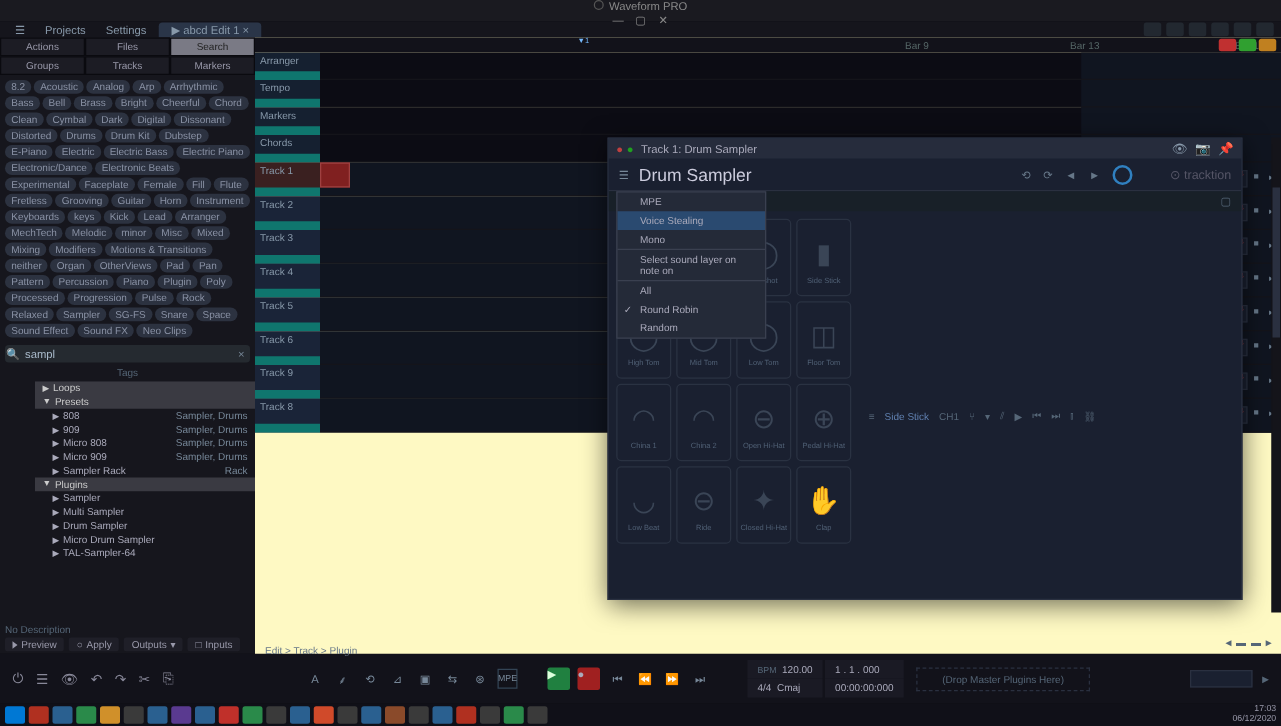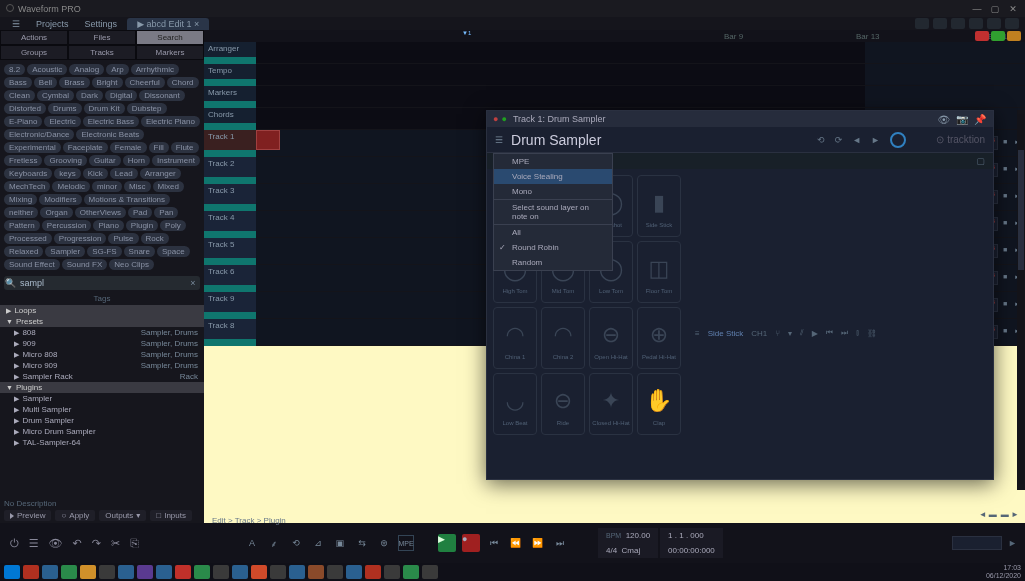--- a/index.html
+++ b/index.html
@@ -1,37 +1,37 @@
 <!DOCTYPE html>
 <html><head>
 <meta charset="utf-8">
 <style>
 * { margin: 0; padding: 0; box-sizing: border-box; font-family: "Segoe UI", Arial, sans-serif; }
 body { background: #0a0a0f; color: #aab; width: 1025px; height: 581px; overflow: hidden; font-size: 9px; }
-.titlebar { height: 17px; background: #1a1a20; display: flex; align-items: center; padding: 0 6px; color: #888; justify-content: space-between; }
+.titlebar { height: 17px; background: #1a1a20; display: flex; align-items: center; padding: 0 6px; color: #888; justify-content: space-between; flex-direction: column; }
 .titlebar .win { display: flex; gap: 6px; }
 .titlebar .win span { width: 12px; height: 12px; display: flex; align-items: center; justify-content: center; }
 .toolbar { height: 13px; background: #15151c; display: flex; align-items: center; gap: 4px; padding: 0 6px; color: #89a; font-size: 9px; }
 .toolbar .tbtn { padding: 0 6px; }
 .toolbar .tab { background: #2a3548; padding: 1px 10px; border-radius: 3px 3px 0 0; }
 .toolbar .right-icons { margin-left: auto; display: flex; gap: 4px; }
 .toolbar .right-icons span { width: 14px; height: 11px; background: #222830; border-radius: 2px; }
 
 .main { display: flex; height: 493px; }
 .left-panel { width: 204px; background: #16161d; display: flex; flex-direction: column; }
 .lpanel-tabs { display: grid; grid-template-columns: 1fr 1fr 1fr; }
 .lpanel-tab { background: #1c1c24; text-align: center; padding: 2px 0; font-size: 8px; color: #99a; border: 1px solid #0a0a0f; }
 .lpanel-tab.active { background: #7a7a85; color: #222; }
 .tags { display: flex; flex-wrap: wrap; gap: 2px; padding: 4px; }
 .tag { background: #2c3240; color: #8a92a5; padding: 1px 5px; border-radius: 7px; font-size: 8px; }
 .search-row { display: flex; background: #252a30; margin: 2px 4px; border-radius: 3px; align-items: center; }
 .search-row .sicon { width: 14px; text-align: center; color: #789; }
 .search-row input { flex: 1; background: transparent; border: none; color: #abc; font-size: 9px; padding: 2px; outline: none; }
 .search-row .clear { width: 14px; color: #789; text-align: center; }
-.list { flex: 1; overflow: hidden; }
+.list { flex: 1; overflow: hidden; padding-left: 28px; }
 .list-header { background: #3a3a42; padding: 1px 6px; font-size: 8px; color: #ccc; display: flex; align-items: center; }
 .list-header .arrow { margin-right: 3px; font-size: 7px; }
 .list-item { display: flex; padding: 1px 6px 1px 14px; font-size: 8px; color: #aab; align-items: center; }
 .list-item .arrow { margin-right: 3px; font-size: 7px; }
 .list-item .type { margin-left: auto; color: #789; }
 .left-footer { margin-top: auto; padding: 2px 4px; font-size: 8px; color: #567; }
 .left-footer-row { display: flex; gap: 4px; margin-top: 2px; }
 .lfbtn { background: #1f1f28; padding: 1px 6px; border-radius: 2px; color: #99a; display: flex; align-items: center; gap: 3px; }
 .triangle-right { width: 0; height: 0; border-top: 3px solid transparent; border-bottom: 3px solid transparent; border-left: 4px solid #99a; }
 
@@ -641,20 +641,21 @@
       <div class="tempo-block">
         <div>
           <div class="tempo-cell"><span class="tempo-label">BPM</span>&nbsp;&nbsp;<span>120.00</span></div>
           <div class="tempo-cell"><span>4/4</span>&nbsp;&nbsp;<span>Cmaj</span></div>
         </div>
         <div>
           <div class="tempo-cell">1 . 1 . 000</div>
           <div class="tempo-cell">00:00:00:000</div>
         </div>
       </div>
+      <div class="drop-area">(Drop Master Plugins Here)</div>
       <div style="margin-left:auto;display:flex;align-items:center;gap:6px;padding-right:8px">
         <div style="width:50px;height:14px;background:#1a2030;border:1px solid #2a3040"></div>
         <span style="color:#567">►</span>
       </div>
     </div>
   </div>
 </div>
 
 <div class="taskbar">
   <div class="ticon" style="background:#0078d4"></div>

